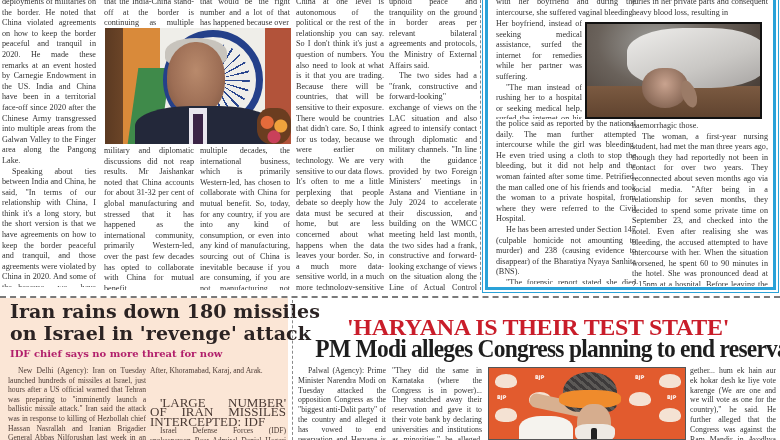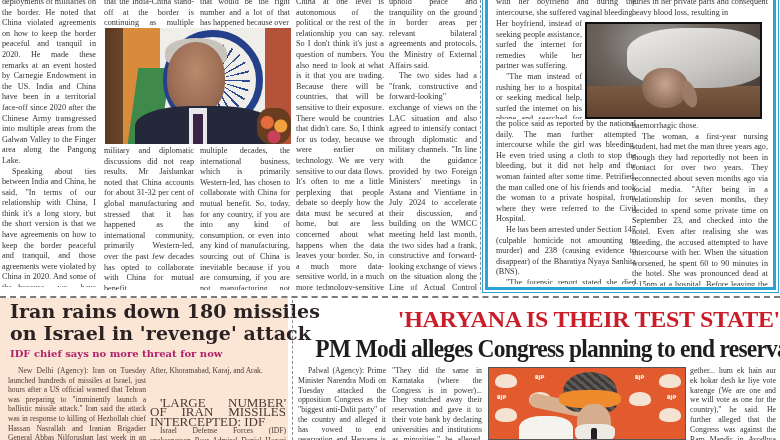--- a/index.html
+++ b/index.html
@@ -32,21 +32,21 @@
   .floor { position: absolute; left: 0; top: 62px; width: 177px; height: 35px; background: linear-gradient(180deg, #7b5a41 0%, #5d412d 100%); }
   .hand { position: absolute; left: 55px; top: 44px; width: 46px; height: 40px; border-radius: 45% 45% 50% 50%; background: radial-gradient(ellipse at 50% 40%, #c9a38f 0%, #8a6a58 70%, #5a4336 100%); }
   .hand2 { position: absolute; left: 95px; top: 56px; width: 14px; height: 28px; border-radius: 50%; background: #9b7b67; transform: rotate(-20deg); }
   
   .iran { position: absolute; left: 0; top: 298px; width: 288px; height: 142px; background: #fbe6d6; }
   .iran-h1 { position: absolute; left: 10px; top: 300px; width: 280px; font-family: "DejaVu Serif", serif; font-weight: bold; font-size: 19px; line-height: 22px; color: #2b2323; letter-spacing: 0.1px; white-space: nowrap; }
   .iran-h2 { position: absolute; left: 10px; top: 345px; width: 280px; font-family: "DejaVu Serif", serif; font-weight: bold; font-size: 10px; line-height: 18px; color: #b11f6b; white-space: nowrap; }
   .iran-col { background: transparent; font-size: 7.6px; line-height: 9.6px; color: #4a3a34; }
   .subhead { font-size: 13px; text-transform: uppercase; margin-top: 22px; }
   
-  .har-h1 { position: absolute; left: 296px; top: 305px; width: 484px; text-align: right; font-family: "Liberation Serif", serif; font-weight: bold; font-size: 24px; line-height: 28px; color: #c91d2a; letter-spacing: -0.3px; white-space: nowrap; }
+  .har-h1 { position: absolute; left: 296px; top: 313px; width: 484px; text-align: center; font-family: "Liberation Serif", serif; font-weight: bold; font-size: 24px; line-height: 28px; color: #c91d2a; letter-spacing: -0.3px; white-space: nowrap; }
   .har-h2 { position: absolute; left: 296px; top: 334px; width: 484px; text-align: center; font-family: "Liberation Serif", serif; font-weight: bold; font-size: 25.5px; line-height: 30px; color: #1e1e1e; letter-spacing: -0.8px; white-space: nowrap; transform: scaleX(0.92); transform-origin: center; }
   .photo-modi { left: 488px; top: 367px; width: 198px; height: 73px; border: 1px solid #555; background: #e25b2e; }
   .bjp-logo { position: absolute; width: 22px; height: 14px; border-radius: 50% 50% 40% 40%; background: #f6f1e6; opacity: 0.9; }
   .bjp-txt { position: absolute; font-family: "DejaVu Sans", sans-serif; font-size: 5px; color: #fff; font-weight: bold; }
   .turban { position: absolute; left: 74px; top: 4px; width: 54px; height: 40px; border-radius: 50% 50% 20% 30%; background: repeating-linear-gradient(40deg, #3d3a3a 0 3px, #5c5956 3px 6px); }
   .turban-o { position: absolute; left: 70px; top: 22px; width: 62px; height: 18px; border-radius: 40%; background: #ef8b2c; }
   .face { position: absolute; left: 88px; top: 36px; width: 34px; height: 40px; border-radius: 45%; background: #d6ad8e; }
   .beard { position: absolute; left: 86px; top: 56px; width: 40px; height: 20px; border-radius: 30% 30% 50% 50%; background: #eeeae4; }
   .arm { position: absolute; left: 40px; top: 30px; width: 56px; height: 14px; border-radius: 8px; background: #d8b090; transform: rotate(12deg); }
   .kurta { position: absolute; left: 30px; top: 48px; width: 54px; height: 30px; border-radius: 40% 40% 0 0; background: #f5f3ee; }
@@ -100,21 +100,21 @@
 </div>
 
 <div class="vdash" style="left:480px; top:0; height:290px;"></div>
 
 <div class="rbox"></div>
 
 <div class="col" style="left:496px; top:-3px; width:140px; height:22px;">
   <p>with her boyfriend and during the intercourse, she suffered vaginal bleeding.</p>
 </div>
 <div class="col" style="left:496px; top:19px; width:86px; height:100px;">
-  <p>Her boyfriend, instead of seeking people assistance, surfed the internet for remedies while her partner was suffering.</p>
+  <p>Her boyfriend, instead of seeking medical assistance, surfed the internet for remedies while her partner was suffering.</p>
   <p class="ind">"The man instead of rushing her to a hospital or seeking medical help, surfed the internet on his phone and searched for what to do to cease bleeding during intercourse",</p>
 </div>
 <div class="col" style="left:496px; top:119px; width:140px; height:165px;">
   <p>the police said as reported by the national daily. The man further attempted intercourse while the girl was bleeding. He even tried using a cloth to stop the bleeding, but it did not help and the woman fainted after some time. Petrified, the man called one of his friends and took the woman to a private hospital, from where they were referred to the Civil Hospital.</p>
   <p class="ind">He has been arrested under Section 147 (culpable homicide not amounting to murder) and 238 (causing evidence to disappear) of the Bharatiya Nyaya Sanhita (BNS).</p>
   <p class="ind">"The forensic report stated she died due to excessive bleeding. Instead of calling 108 or medical assistance, he con-</p>
 </div>
 
 <div class="col" style="left:632px; top:-3px; width:136px; height:22px;">
   <p>juries in her private parts and consequent heavy blood loss, resulting in</p>

